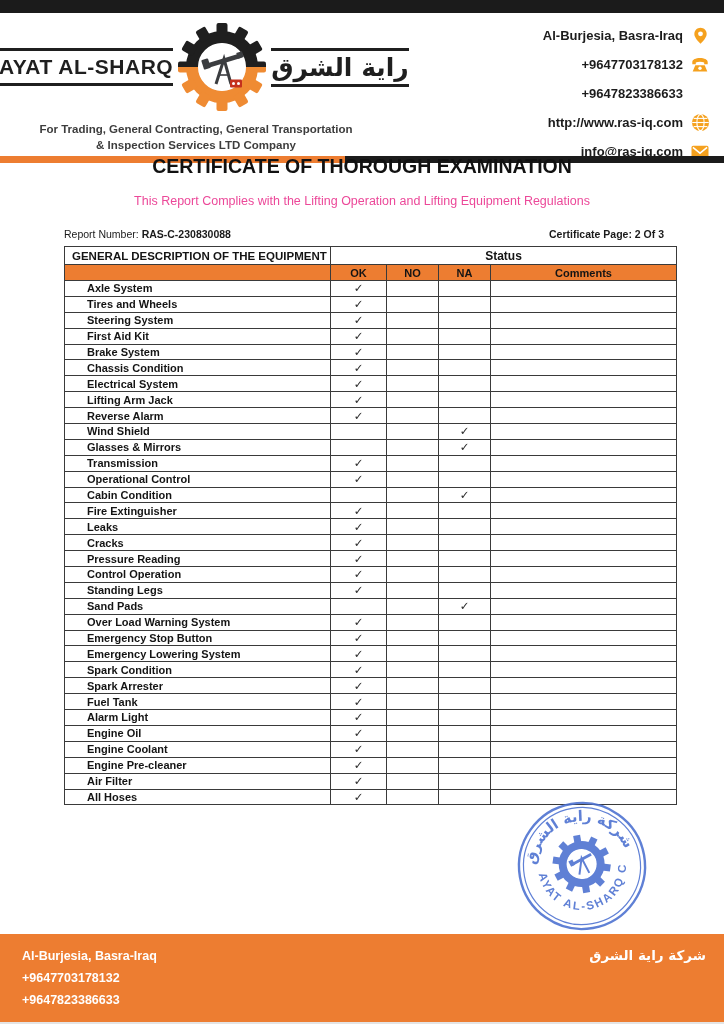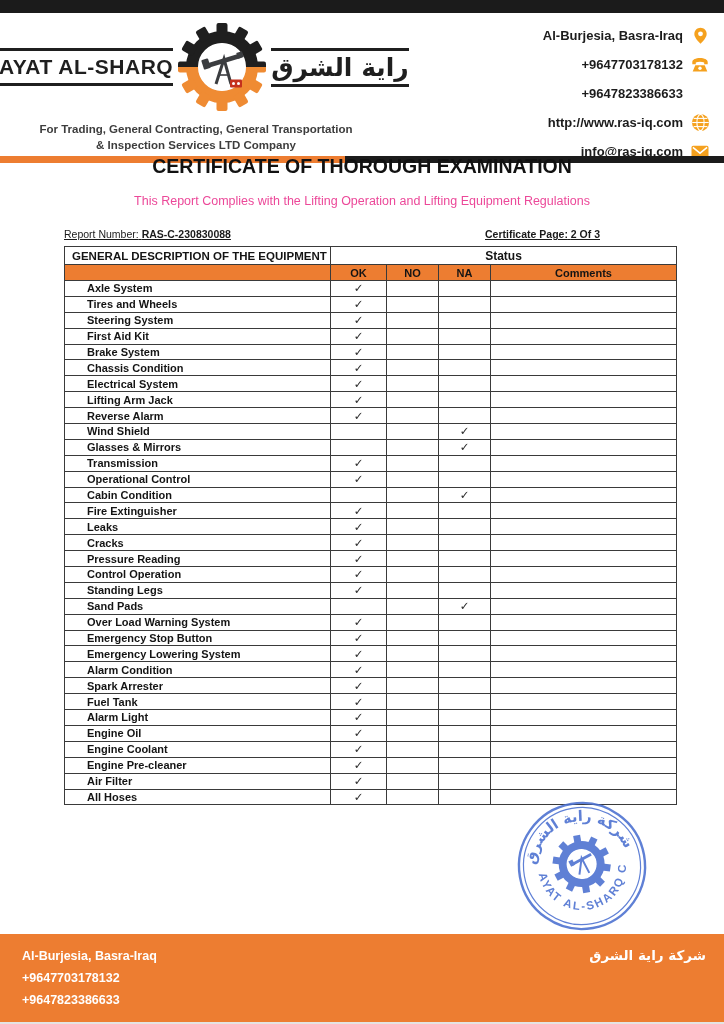--- a/index.html
+++ b/index.html
@@ -31,22 +31,22 @@
   
   .divider { position:absolute; top:156px; left:0; width:724px; height:7px; display:flex; }
   .divider .seg-orange { width:345px; background:#ED7D31; }
   .divider .seg-black { flex:1; background:#1b1b1b; }
   .doc-title { position:absolute; top:155px; left:0; width:724px; text-align:center;
     font-size:19.5px; font-weight:bold; color:#111; }
   .doc-subtitle { position:absolute; top:194px; left:0; width:724px; text-align:center;
     font-size:12.5px; color:#ec4899; }
 
   
-  .report-row { position:absolute; top:228px; left:64px; width:536px;
-    display:flex; justify-content:space-between; font-size:10.5px; color:#1a1a1a;text-decoration:underline; }
+  .report-row { position:absolute; top:228px; left:64px; width:600px;
+    display:flex; justify-content:space-between; font-size:10.5px; color:#1a1a1a; }
   .report-row b { font-weight:bold; }
 
   
   .eq-table { position:absolute; top:246px; left:64px; width:612px;
     border-collapse:collapse; table-layout:fixed; }
   .eq-table th, .eq-table td { border:1px solid #3a3a3a; color:#141414; overflow:hidden; white-space:nowrap; }
   .eq-table .h1-desc { height:18px; font-size:11.5px; font-weight:bold; text-align:left; padding-left:7px;margin-top:43px; }
   .eq-table .h1-status { font-size:12px; font-weight:bold; text-align:center; }
   .eq-table .h2 td { height:16px; background:#ED7D31; font-size:11px; font-weight:bold; text-align:center; }
   .eq-table td.c-name { height:15.9px; font-size:11px; font-weight:bold; padding-left:22px; }
@@ -384,21 +384,21 @@
           <td class="c-mark"></td>
         </tr>
         <tr>
           <td class="c-name">Emergency Lowering System</td>
           <td class="c-mark">✓</td>
           <td class="c-mark"></td>
           <td class="c-mark"></td>
           <td class="c-mark"></td>
         </tr>
         <tr>
-          <td class="c-name">Alarm Condition</td>
+          <td class="c-name">Spark Condition</td>
           <td class="c-mark">✓</td>
           <td class="c-mark"></td>
           <td class="c-mark"></td>
           <td class="c-mark"></td>
         </tr>
         <tr>
           <td class="c-name">Spark Arrester</td>
           <td class="c-mark">✓</td>
           <td class="c-mark"></td>
           <td class="c-mark"></td>

